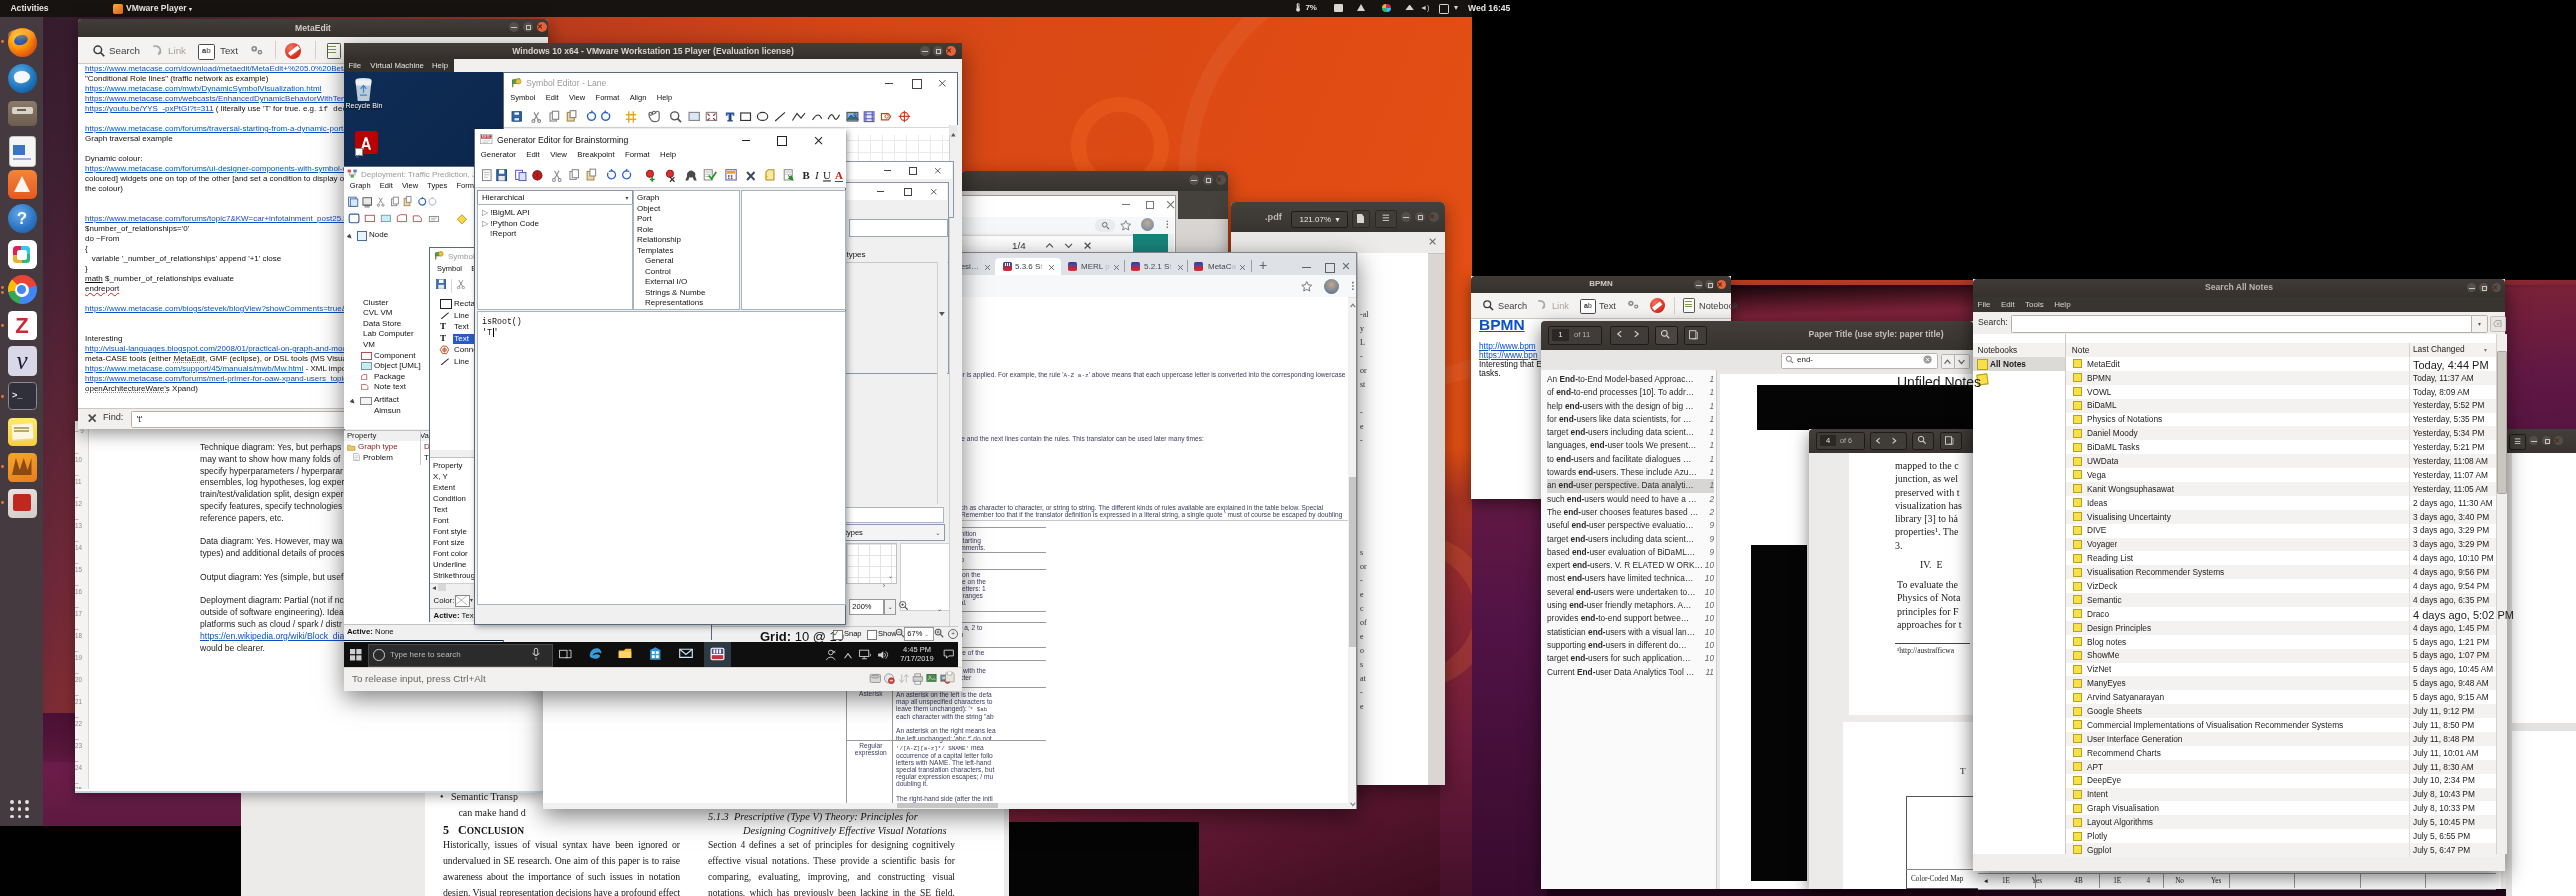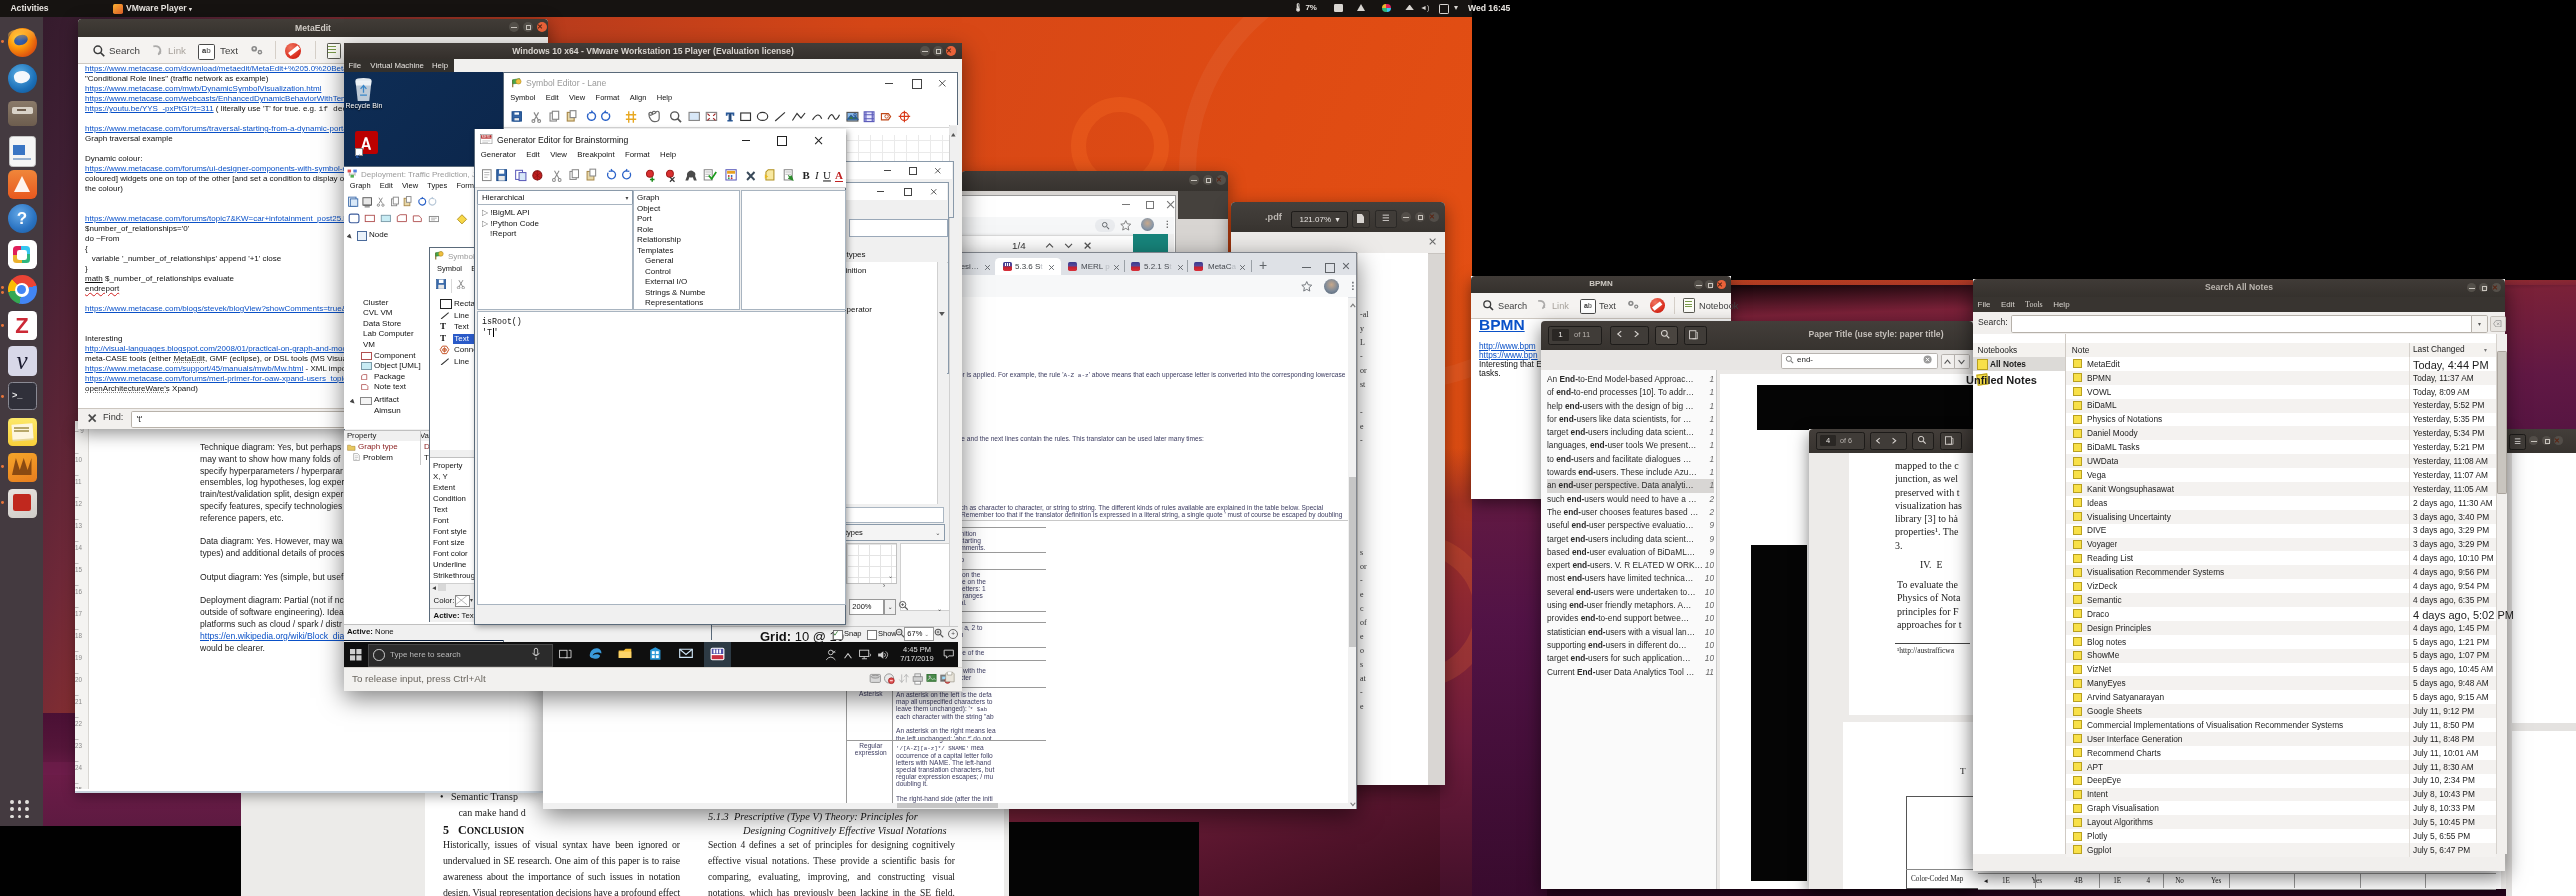--- a/index.html
+++ b/index.html
@@ -492,24 +492,20 @@
       </svg></div>
 <div class="abs" style="left:793px;top:182px;width:154px;height:190px;background:#f0f0f0;border:0.6px solid #8a9aaa;"></div>
 <div class="abs" style="left:794px;top:183px;width:153px;height:17px;background:#fff;"></div>
 <div class="abs" style="left:877px;top:191px;width:7px;height:1.2px;background:#444;"></div>
 <div class="abs" style="left:904px;top:188px;width:6.3px;height:6.3px;border:0.9px solid #444;"></div>
 <div class="abs" style="left:930px;top:187px;width:7.5px;height:7.5px;"><svg width="7.5" height="7.5" viewBox="0 0 13 13">
         <path d="M2 2 L11 11 M11 2 L2 11" stroke="#444" stroke-width="1.5"></path>
       </svg></div>
 <div class="abs" style="left:849px;top:219px;width:97px;height:16px;background:#fff;border:0.6px solid #9aa8b8;"></div>
 <div class="abs" style="left:842px;top:249px;width:106px;height:12.6px;background:#f0f0f0;font-size:8px;color:#111;line-height:12.6px;border-bottom:0.6px solid #c8c8c8;">t types</div>
-<div class="abs" style="left:842px;top:262px;width:95px;height:247px;background:#fff;font-size:8px;color:#111;">
-      <div style="margin:3.5px 0 0 3.5px;">inition</div>
-      <div style="margin:30px 0 0 4.6px;">perator</div>
-    </div>
 <div class="abs" style="left:937px;top:262px;width:9.2px;height:247px;background:#f0f0f0;border-left:0.6px solid #d0d0d0;"></div>
 <div class="abs" style="left:939px;top:309px;width:5.8px;height:4.6px;"><svg width="5.8" height="4.6" viewBox="0 0 10 8">
         <path d="M0 0 L5 7 L10 0 Z" fill="#555"></path>
       </svg></div>
 
 <div class="abs" style="left:344px;top:166px;width:368px;height:474px;background:#f0f0f0;border:0.6px solid #5a6a7a;box-sizing:border-box;"></div>
 <div class="abs" style="left:344px;top:167px;width:367px;height:14.4px;background:#fff;"></div>
 <div class="abs" style="left:347px;top:169px;width:10.4px;height:9.2px;"><svg width="10.4" height="9.2" viewBox="0 0 18 16">
         <rect x="1" y="1" width="6" height="5" fill="#e05050"></rect>
         <rect x="11" y="1" width="6" height="5" fill="#5080e0"></rect>
@@ -1039,38 +1035,38 @@
 <div class="tb-circ tb-close" style="left:2554px;top:436px;width:8.6px;height:8.6px;background:#534e49;"></div>
 <div class="abs" style="left:2512px;top:453px;width:64px;height:270px;background:#fff;"></div>
 <div class="abs" style="left:2512px;top:731px;width:64px;height:166px;background:#fff;"></div>
 
 <div class="abs" style="left:1973px;top:279px;width:532px;height:592px;background:#f1efed;box-shadow:0 5.8px 19.5px rgba(0,0,0,.6);"></div>
 <div class="abs" style="left:1973px;top:279px;width:532px;height:18px;background:linear-gradient(180deg,#403b37 0%,#35312d 100%);border-radius:4px 4px 0 0;"></div>
 <div class="abs" style="left:1973px;top:282px;width:532px;text-align:center;color:#b9b4ae;font-weight:bold;font-size:8.6px;">Search All Notes</div>
 <div class="tb-circ" style="left:2467px;top:283px;width:9.2px;height:9.2px;"></div>
 <div class="tb-circ tb-max" style="left:2479px;top:283px;width:9.2px;height:9.2px;"></div>
 <div class="tb-circ tb-close" style="left:2492px;top:283px;width:9.2px;height:9.2px;background:#55504a;"></div>
-<div class="abs" style="left:1973px;top:297px;width:532px;height:15.5px;background:#383430;color:#d8d4cf;font-size:8px;line-height:15.5px;"><span style="margin-left:4.6px;">File</span><span style="margin-left:10.4px;">Edit</span><span style="margin-left:10.4px;font-family:Liberation Serif, serif;">Tools</span><span style="margin-left:10.4px;">Help</span></div>
+<div class="abs" style="left:1973px;top:297px;width:532px;height:15.5px;background:#383430;color:#d8d4cf;font-size:8px;line-height:15.5px;"><span style="margin-left:4.6px;">File</span><span style="margin-left:10.4px;">Edit</span><span style="margin-left:10.4px;">Tools</span><span style="margin-left:10.4px;">Help</span></div>
 <div class="abs" style="left:1973px;top:312px;width:532px;height:22px;background:#f1efed;border-bottom:0.6px solid #d5d1cc;"></div>
 <div class="abs" style="left:1978px;top:317px;font-size:8.6px;color:#2a2a2a;">Search:</div>
 <div class="abs" style="left:2011px;top:315px;width:460px;height:16px;background:#fff;border:0.6px solid #b6b1aa;border-radius:1.7px;"></div>
 <div class="abs" style="left:2471px;top:315px;width:15px;height:16px;background:#f4f2ef;border:0.6px solid #b6b1aa;border-radius:0 1.7px 1.7px 0;text-align:center;font-size:5.8px;color:#555;line-height:16px;">▾</div>
 <div class="abs" style="left:2490px;top:316px;width:14.4px;height:14.4px;background:#e8e5e1;border:0.6px solid #c5c0ba;border-radius:1.7px;"></div>
 <div class="abs" style="left:2493px;top:319px;width:8.6px;height:7.5px;"><svg width="8.6" height="7.5" viewBox="0 0 15 13">
         <path d="M5 1 L14 1 L14 12 L5 12 L1 6.5 Z" fill="none" stroke="#888" stroke-width="1.2"></path>
         <path d="M7 4.5 L11 8.5 M11 4.5 L7 8.5" stroke="#888" stroke-width="1.2"></path>
       </svg></div>
 
 <div class="abs" style="left:1973px;top:334px;width:92px;height:520px;background:#fff;border-right:0.6px solid #cfcac4;"></div>
 <div class="abs" style="left:1973px;top:343px;width:92px;height:14.4px;background:#f4f2ef;border-bottom:0.6px solid #d5d1cc;font-size:8.3px;color:#222;"><span style="margin-left:4.6px;position:relative;top:1.7px;">Notebooks</span></div>
 <div class="abs" style="left:1973px;top:357px;width:92px;height:14.4px;background:#dcdad7;"></div>
 <div class="abs" style="left:1977px;top:359px;width:9.2px;height:9.2px;background:#f8e048;border:0.6px solid #b8a020;"></div>
 <div class="abs" style="left:1990px;top:359px;font-size:8.3px;font-weight:bold;color:#1a1a1a;">All Notes</div>
 <div class="abs" style="left:1977px;top:374px;width:9.2px;height:9.2px;background:#f8e048;border:0.6px solid #b8a020;transform:rotate(-8deg);"></div>
-<div class="abs" style="left:1966px;top:374px;font-size:11px;font-weight:bold;color:#1a1a1a;">Unfiled Notes</div>
+<div class="abs" style="left:1897px;top:374px;font-size:14px;font-weight:normal;color:#1a1a1a;">Unfiled Notes</div>
 
 <div class="abs" style="left:2066px;top:334px;width:440px;height:520px;background:#fff;"></div>
 <div class="abs" style="left:2066px;top:343px;width:430px;height:14.4px;background:#f4f2ef;border-bottom:0.6px solid #d5d1cc;font-size:8.3px;color:#222;"><span style="margin-left:5.8px;position:relative;top:1.7px;">Note</span></div>
 <div class="abs" style="left:2409px;top:343px;width:0.6px;height:14.4px;background:#d5d1cc;"></div>
 <div class="abs" style="left:2413px;top:344px;font-size:8.3px;color:#222;">Last Changed</div>
 <div class="abs" style="left:2484px;top:347px;font-size:5.8px;color:#777;">▾</div>
 <div class="abs" style="left:2496px;top:334px;width:10.4px;height:520px;background:#f1efed;border-left:0.6px solid #d5d1cc;"></div>
 <div class="abs" style="left:2497px;top:351px;width:8px;height:141px;background:#c9c5bf;border:0.6px solid #aaa49d;border-radius:1.2px;"></div>
 
 <div class="abs" style="left:2066px;top:357px;width:430px;height:14px;background:#ffffff;"></div>

